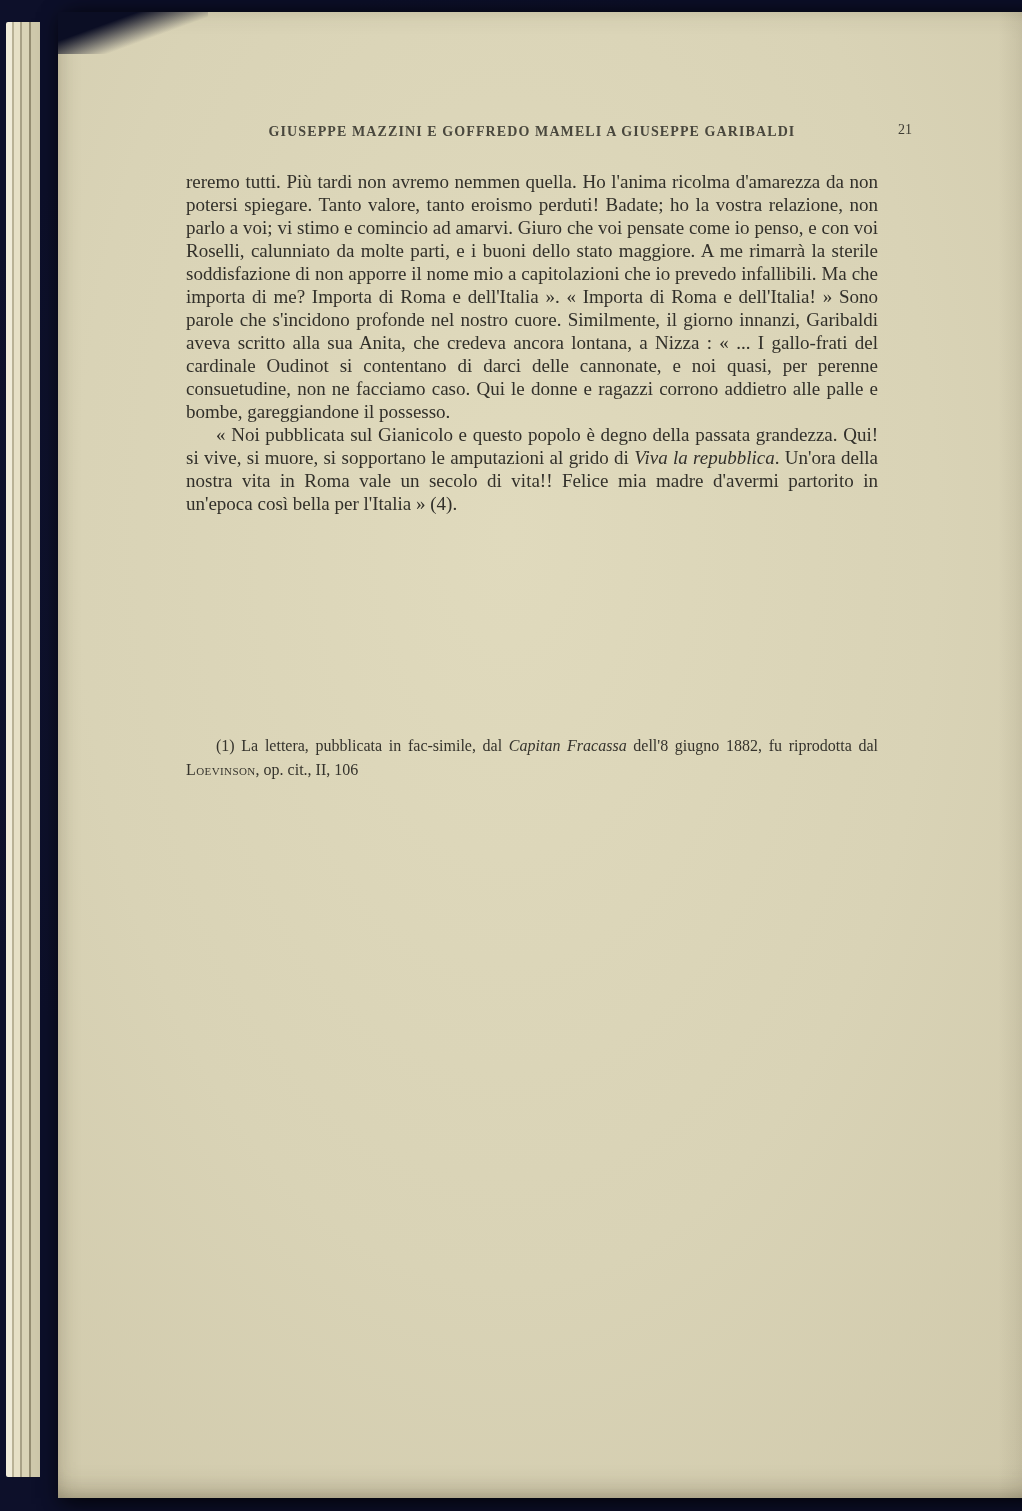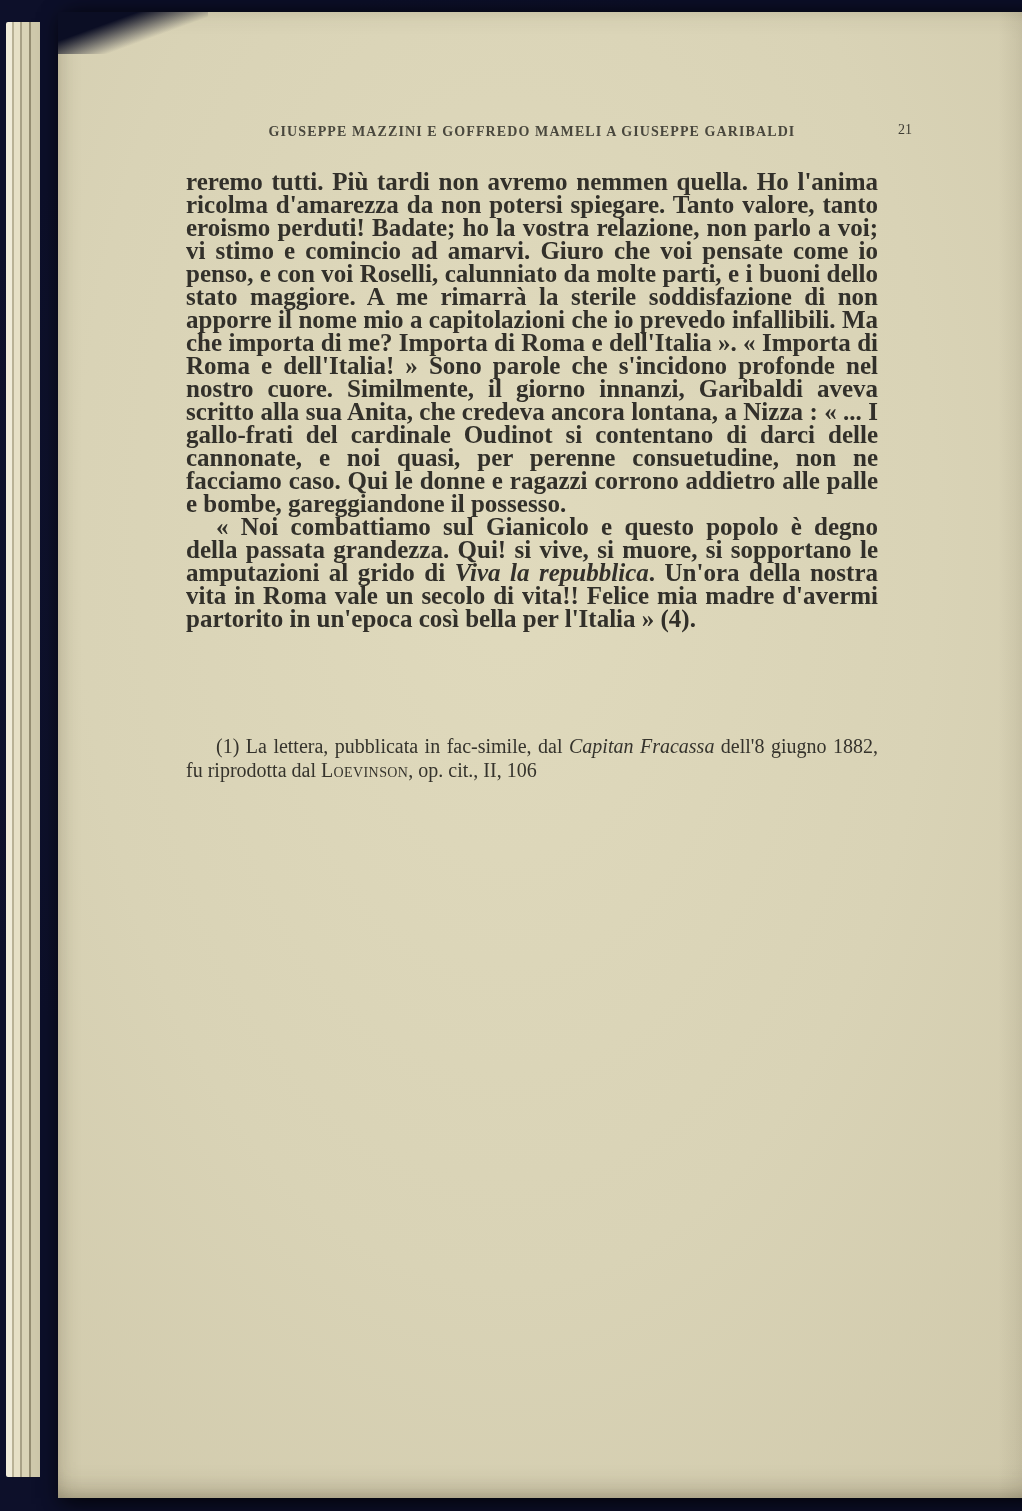--- a/index.html
+++ b/index.html
@@ -60,48 +60,47 @@
     position:absolute;left:0;right:0;text-align:center;
     font-size:14px;letter-spacing:1.1px;font-weight:bold;
     color:#49473d;
   }
   .page-number{
     position:absolute;right:-34px;top:-2px;
     font-size:14px;color:#3d3b33;
   }
   .body-text{
     position:absolute;top:158px;left:128px;width:692px;
-    color:#32302a;font-size:25px;line-height:23px;
+    color:#32302a;font-size:19px;line-height:23px;
     text-align:justify;
-    font-weight:bold;
   }
   .body-text p{margin:0;}
   .body-text p.indent{text-indent:30px;}
   .it{font-style:italic;}
   .sc{font-variant:small-caps;letter-spacing:.4px;}
   .footnote{
     position:absolute;top:722px;left:128px;width:692px;
-    color:#35332c;font-size:20px;line-height:24px;
+    color:#35332c;font-size:16px;line-height:24px;
     text-align:justify;text-indent:30px;
   }
 </style>
 </head>
 <body>
 
 <div class="backdrop"></div>
 
 <div class="page-edges"></div>
 
 <div class="book-page">
 
   <div class="page-header">
     <div class="running-title">GIUSEPPE MAZZINI E GOFFREDO MAMELI A GIUSEPPE GARIBALDI</div>
     <div class="page-number">21</div>
   </div>
 
   <div class="body-text">
       <p><span>reremo tutti. Più tardi non avremo nemmen quella. Ho l'anima ricolma d'amarezza da non potersi spiegare. Tanto valore, tanto eroismo perduti! Badate; ho la vostra relazione, non parlo a voi; vi stimo e comincio ad amarvi. Giuro che voi pensate come io penso, e con voi Roselli, calunniato da molte parti, e i buoni dello stato maggiore. A me rimarrà la sterile soddisfazione di non apporre il nome mio a capitolazioni che io prevedo infallibili. Ma che importa di me? Importa di Roma e dell'Italia ». « Importa di Roma e dell'Italia! » Sono parole che s'incidono profonde nel nostro cuore. Similmente, il giorno innanzi, Garibaldi aveva scritto alla sua Anita, che credeva ancora lontana, a Nizza : « ... I gallo-frati del cardinale Oudinot si contentano di darci delle cannonate, e noi quasi, per perenne consuetudine, non ne facciamo caso. Qui le donne e ragazzi corrono addietro alle palle e bombe, gareggiandone il possesso.</span></p>
-      <p class="indent"><span>« Noi combattiamo sul Gianicolo e questo popolo è degno della passata grandezza. Qui! si vive, si muore, si sopportano le amputazioni al grido di </span><span class="it">Viva la repubblica</span><span>. Un'ora della nostra vita in Roma vale un secolo di vita!! Felice mia madre d'avermi partorito in un'epoca così bella per l'Italia » (4).</span></p>
+      <p class="indent"><span>« Noi pubblicata sul Gianicolo e questo popolo è degno della passata grandezza. Qui! si vive, si muore, si sopportano le amputazioni al grido di </span><span class="it">Viva la repubblica</span><span>. Un'ora della nostra vita in Roma vale un secolo di vita!! Felice mia madre d'avermi partorito in un'epoca così bella per l'Italia » (4).</span></p>
     </div>
 
   <div class="footnote"><span>(1) La lettera, pubblicata in fac-simile, dal </span><span class="it">Capitan Fracassa</span><span> dell'8 giugno 1882, fu riprodotta dal </span><span class="sc">Loevinson</span><span>, op. cit., II, 106</span></div>
 
 </div>
 
 </body></html>

